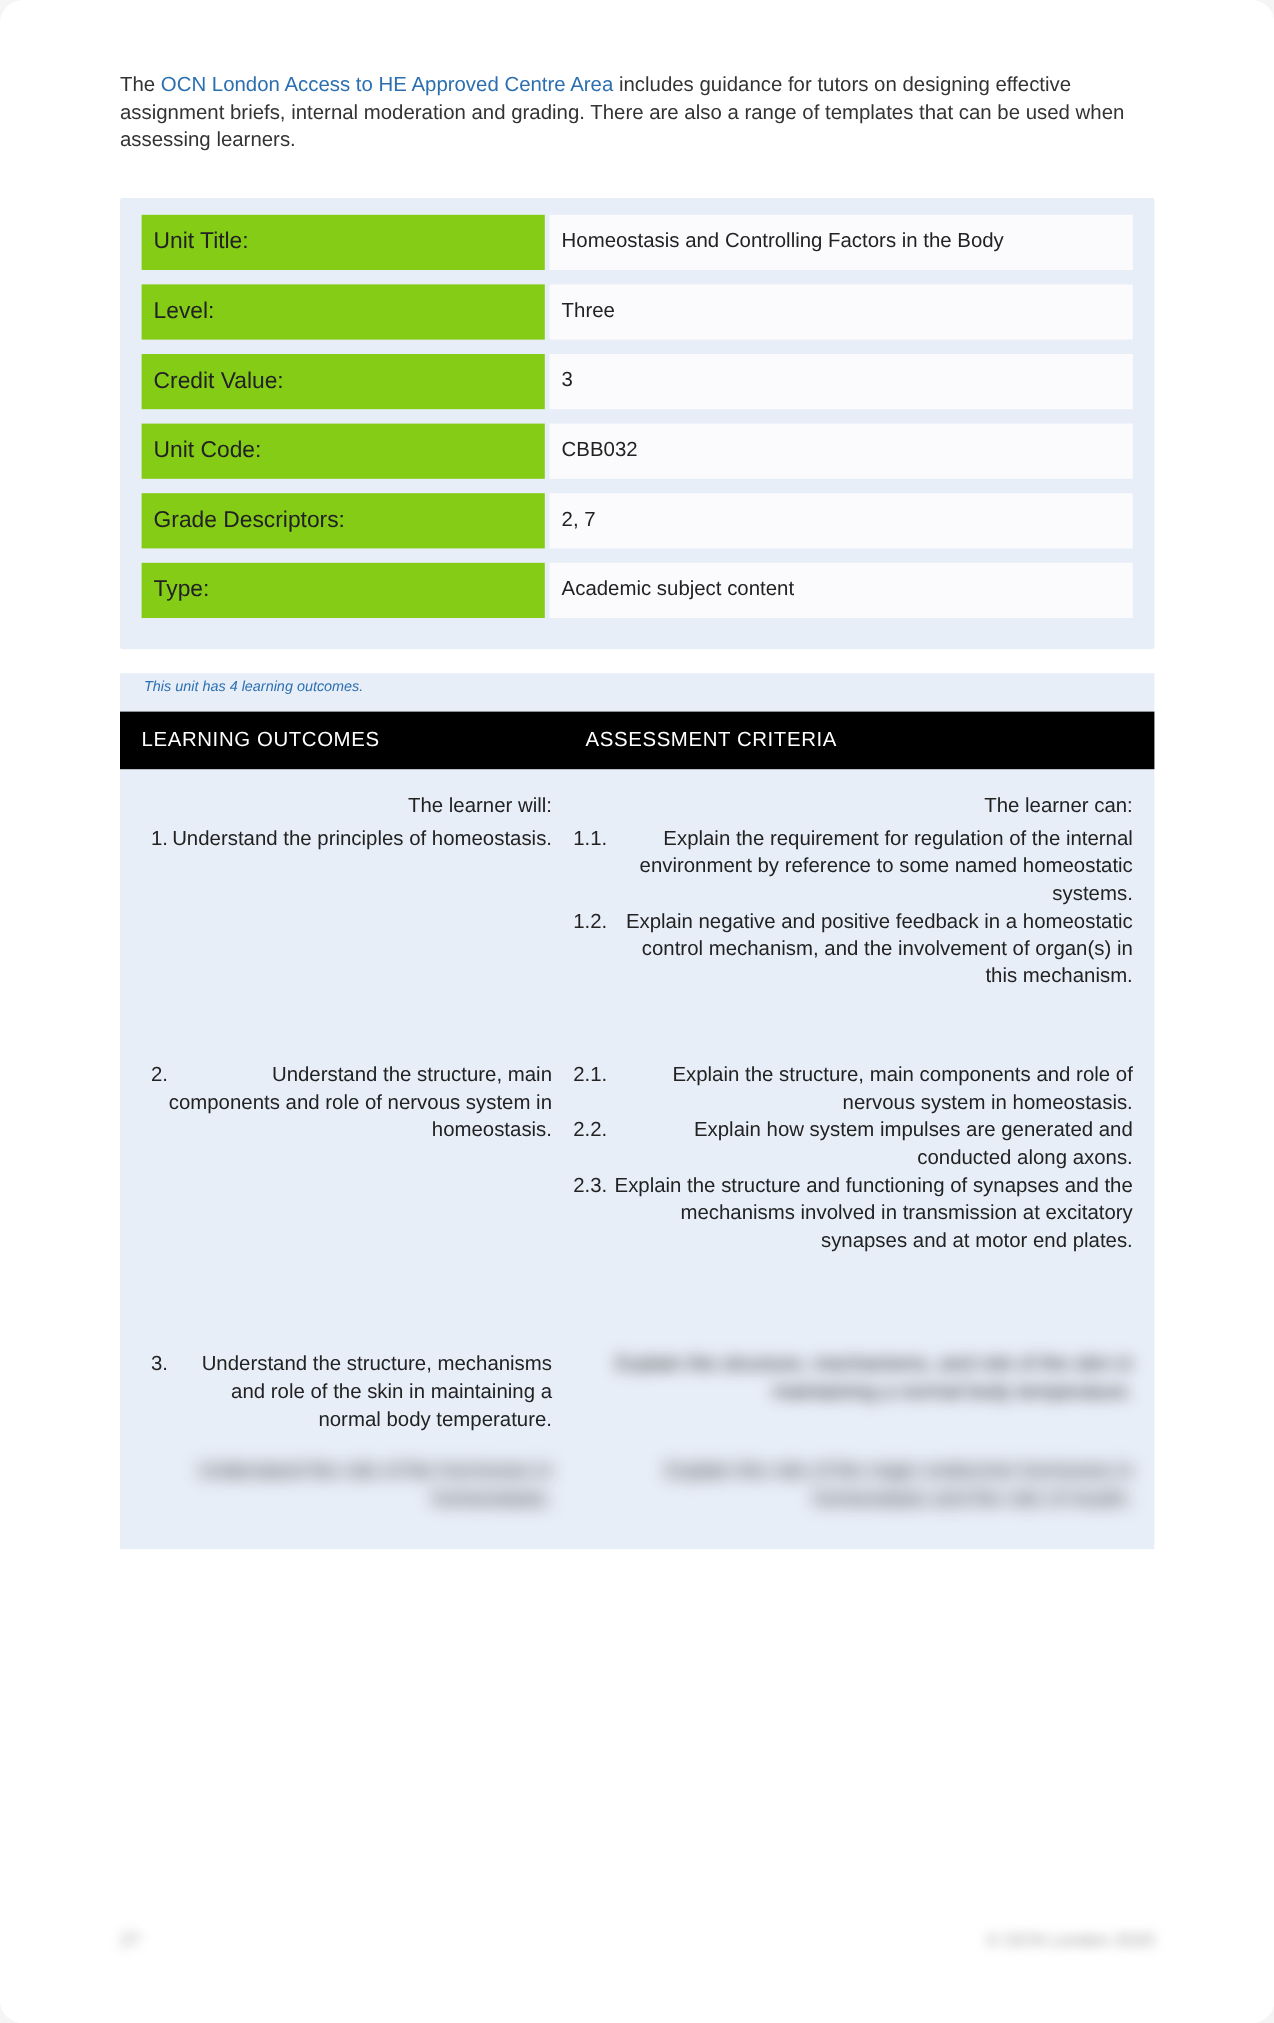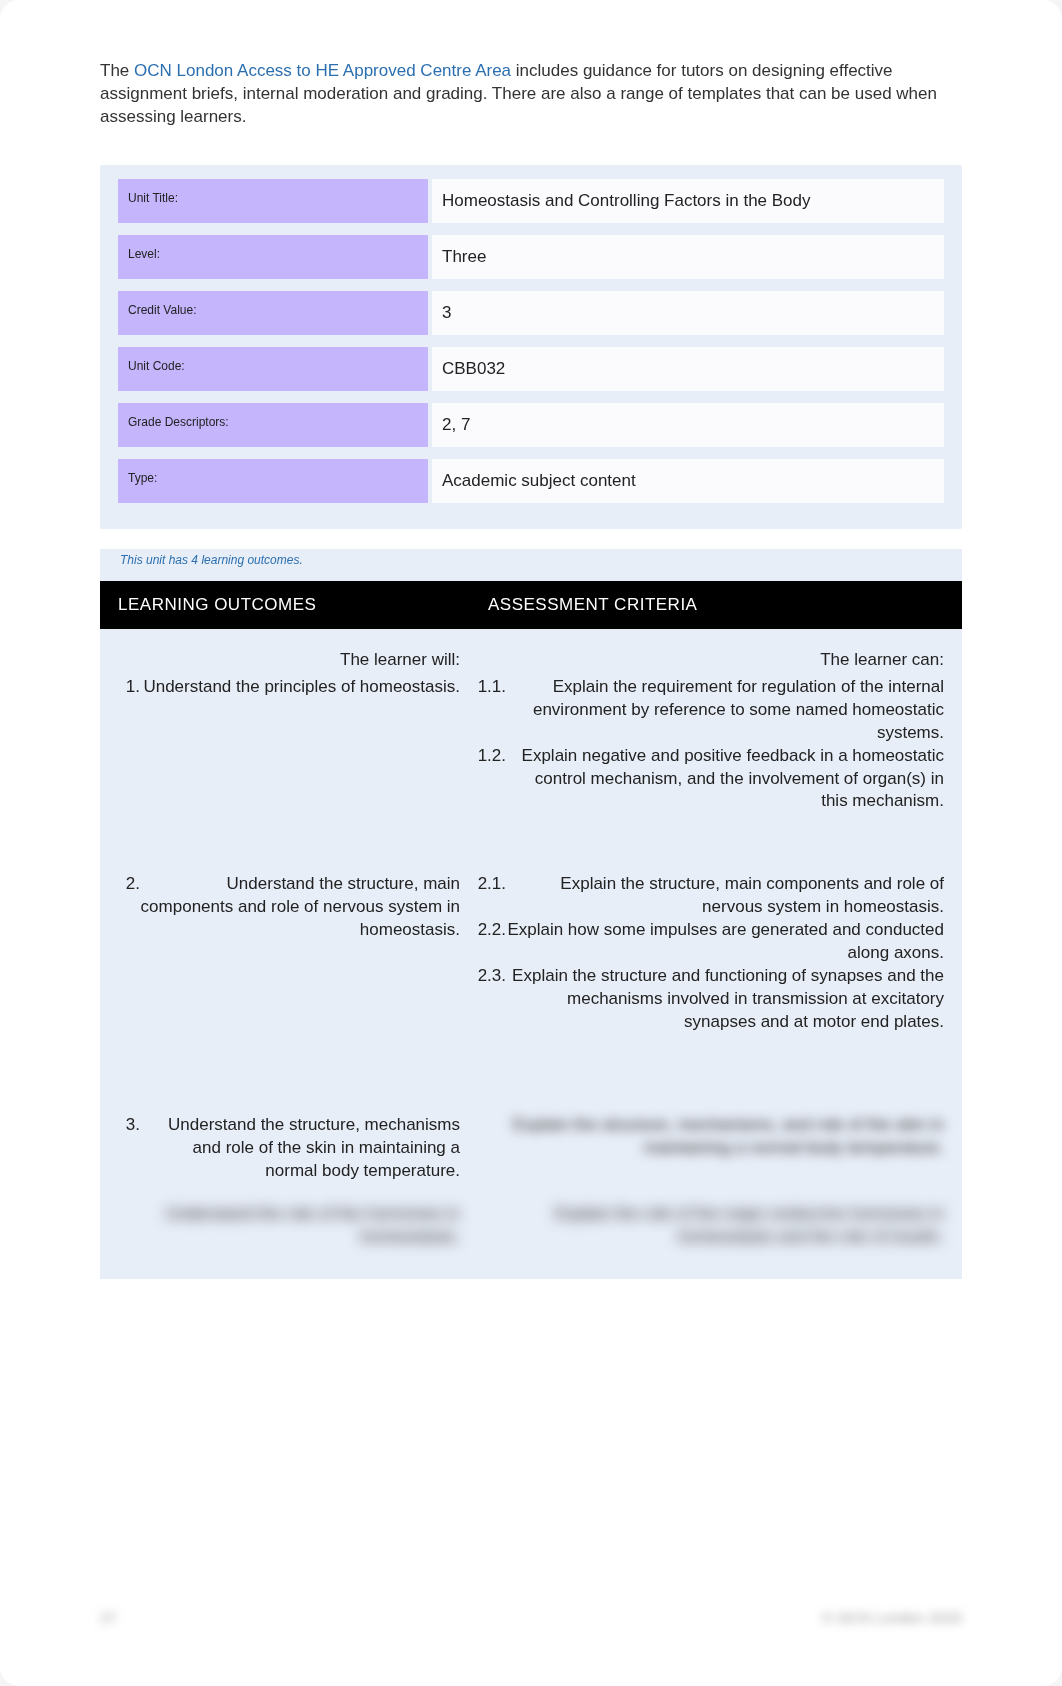--- a/index.html
+++ b/index.html
@@ -32,24 +32,24 @@
     padding: 10px 0 18px 0;
     margin-bottom: 20px;
     border-radius: 2px;
   }
   .info-row {
     display: flex;
     padding: 4px 18px;
     margin-bottom: 4px;
   }
   .info-row .cell-left {
-    width: 310px;
-    background: #c4b5fd;
+    width: 336px;
+    background: #84cc16;
     padding: 12px 10px;
-    font-size: 12px;
+    font-size: 19px;
     color: #222;
   }
   .info-row .cell-right {
     flex: 1;
     background: #fbfbfd;
     padding: 12px 10px;
     font-size: 17px;
     color: #222;
     margin-left: 4px;
   }
@@ -217,21 +217,21 @@
           <div class="lo-txt">Understand the structure, main components and role of nervous system in homeostasis.</div>
         </div>
       </div>
       <div class="col-right">
         <div class="ac-item">
           <div class="ac-num">2.1.</div>
           <div class="ac-txt">Explain the structure, main components and role of nervous system in homeostasis.</div>
         </div>
         <div class="ac-item">
           <div class="ac-num">2.2.</div>
-          <div class="ac-txt">Explain how some impulses are generated and conducted along axons.</div>
+          <div class="ac-txt">Explain how system impulses are generated and conducted along axons.</div>
         </div>
         <div class="ac-item">
           <div class="ac-num">2.3.</div>
           <div class="ac-txt">Explain the structure and functioning of synapses and the mechanisms involved in transmission at excitatory synapses and at motor end plates.</div>
         </div>
       </div>
     </div>
 
     <div class="lo-row" style="padding-top:70px;">
       <div class="col-left">

